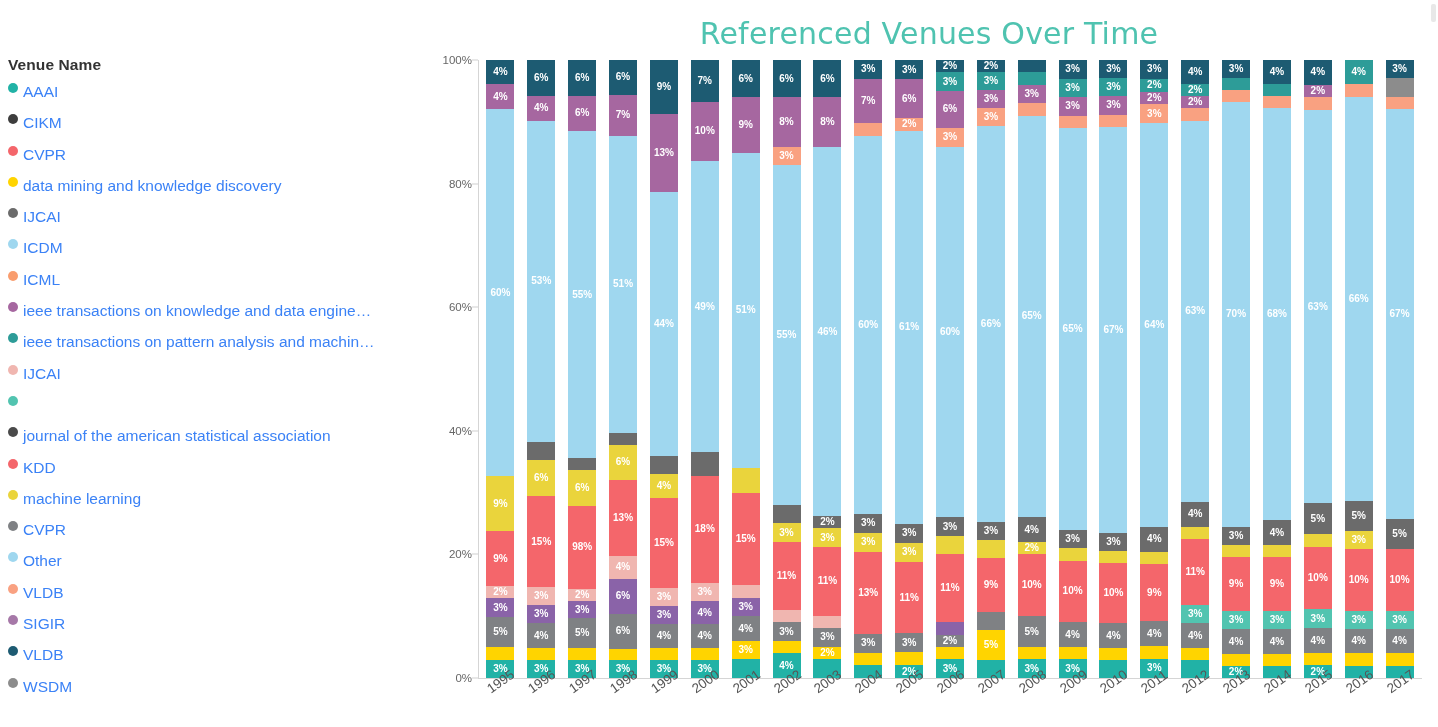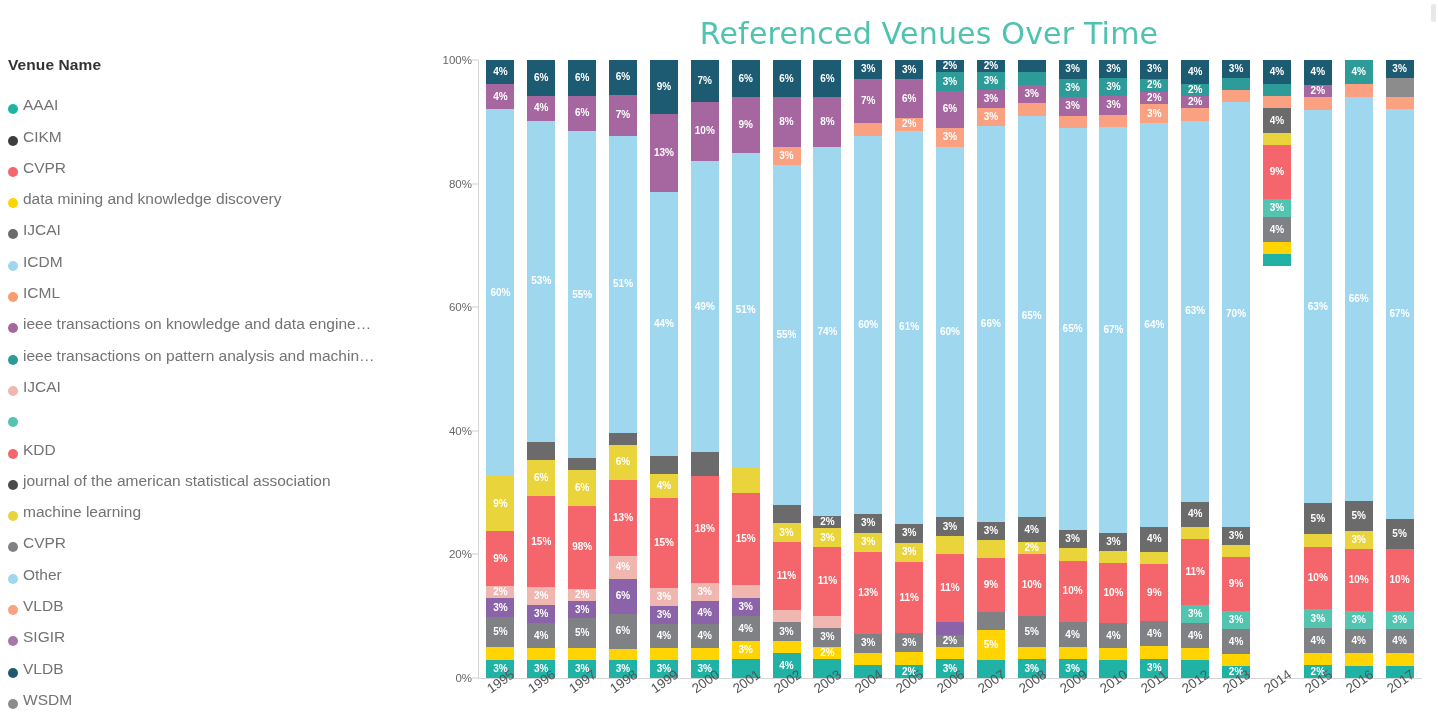--- a/index.html
+++ b/index.html
@@ -14,22 +14,22 @@
   }
   #legend {
     position:absolute; left:0; top:0; width:440px; height:727px;
     padding:56px 0 0 8px;
   }
   #legend-title {
     font-size:15.5px; font-weight:bold; color:#333;
     margin:0 0 9px 0; letter-spacing:0.1px;
   }
   .legend-item {
-    display:flex; align-items:flex-end;
-    height:31.3px; font-size:15.5px; color:#737373;
+    display:flex; align-items:flex-start;
+    height:31.3px; font-size:15.5px; color:#3b82f6;
     white-space:nowrap; overflow:hidden;
   }
   .legend-dot {
     width:10px; height:10px; border-radius:50%;
     flex:0 0 10px; margin-right:5px;
   }
   #chart-area {
     position:absolute; left:420px; top:0; right:0; bottom:0;
   }
   #chart-title {
@@ -130,26 +130,26 @@
         <span>ieee transactions on pattern analysis and machin…</span>
       </div>
       <div class="legend-item">
         <span class="legend-dot" style="background: rgb(240, 182, 176);"></span>
         <span>IJCAI</span>
       </div>
       <div class="legend-item">
         <span class="legend-dot" style="background: rgb(82, 196, 176);"></span>
       </div>
       <div class="legend-item">
+        <span class="legend-dot" style="background: rgb(74, 74, 74);"></span>
+        <span>journal of the american statistical association</span>
+      </div>
+      <div class="legend-item">
         <span class="legend-dot" style="background: rgb(244, 102, 107);"></span>
         <span>KDD</span>
-      </div>
-      <div class="legend-item">
-        <span class="legend-dot" style="background: rgb(74, 74, 74);"></span>
-        <span>journal of the american statistical association</span>
       </div>
       <div class="legend-item">
         <span class="legend-dot" style="background: rgb(234, 212, 60);"></span>
         <span>machine learning</span>
       </div>
       <div class="legend-item">
         <span class="legend-dot" style="background: rgb(127, 129, 132);"></span>
         <span>CVPR</span>
       </div>
       <div class="legend-item">
@@ -432,21 +432,21 @@
         </div>
       </div>
       <div class="bar-col" style="left: 333.391px; width: 28px; height: 618px;">
         <div class="seg" style="height: 37.4545px; background: rgb(29, 91, 114);">
           <span>6%</span>
         </div>
         <div class="seg" style="height: 49.9394px; background: rgb(166, 103, 160);">
           <span>8%</span>
         </div>
         <div class="seg" style="height: 368.303px; background: rgb(159, 215, 239);">
-          <span>74%</span>
+          <span>46%</span>
         </div>
         <div class="seg" style="height: 12.4848px; background: rgb(107, 107, 107);">
           <span>2%</span>
         </div>
         <div class="seg" style="height: 18.7273px; background: rgb(234, 212, 60);">
           <span>3%</span>
         </div>
         <div class="seg" style="height: 68.6667px; background: rgb(244, 102, 107);">
           <span>11%</span>
         </div>
@@ -746,20 +746,23 @@
         <div class="seg" style="height: 12.1176px; background: rgb(33, 178, 166);">
           <span>2%</span>
         </div>
       </div>
       <div class="bar-col" style="left: 782.957px; width: 28px; height: 618px;">
         <div class="seg" style="height: 24.2353px; background: rgb(29, 91, 114);">
           <span>4%</span>
         </div>
         <div class="seg" style="height: 12.1176px; background: rgb(45, 156, 152);"></div>
         <div class="seg" style="height: 12.1176px; background: rgb(249, 161, 129);"></div>
+        <div class="seg" style="height: 412px; background: rgb(159, 215, 239);">
+          <span>68%</span>
+        </div>
         <div class="seg" style="height: 24.2353px; background: rgb(107, 107, 107);">
           <span>4%</span>
         </div>
         <div class="seg" style="height: 12.1176px; background: rgb(234, 212, 60);"></div>
         <div class="seg" style="height: 54.5294px; background: rgb(244, 102, 107);">
           <span>9%</span>
         </div>
         <div class="seg" style="height: 18.1765px; background: rgb(82, 196, 176);">
           <span>3%</span>
         </div>

